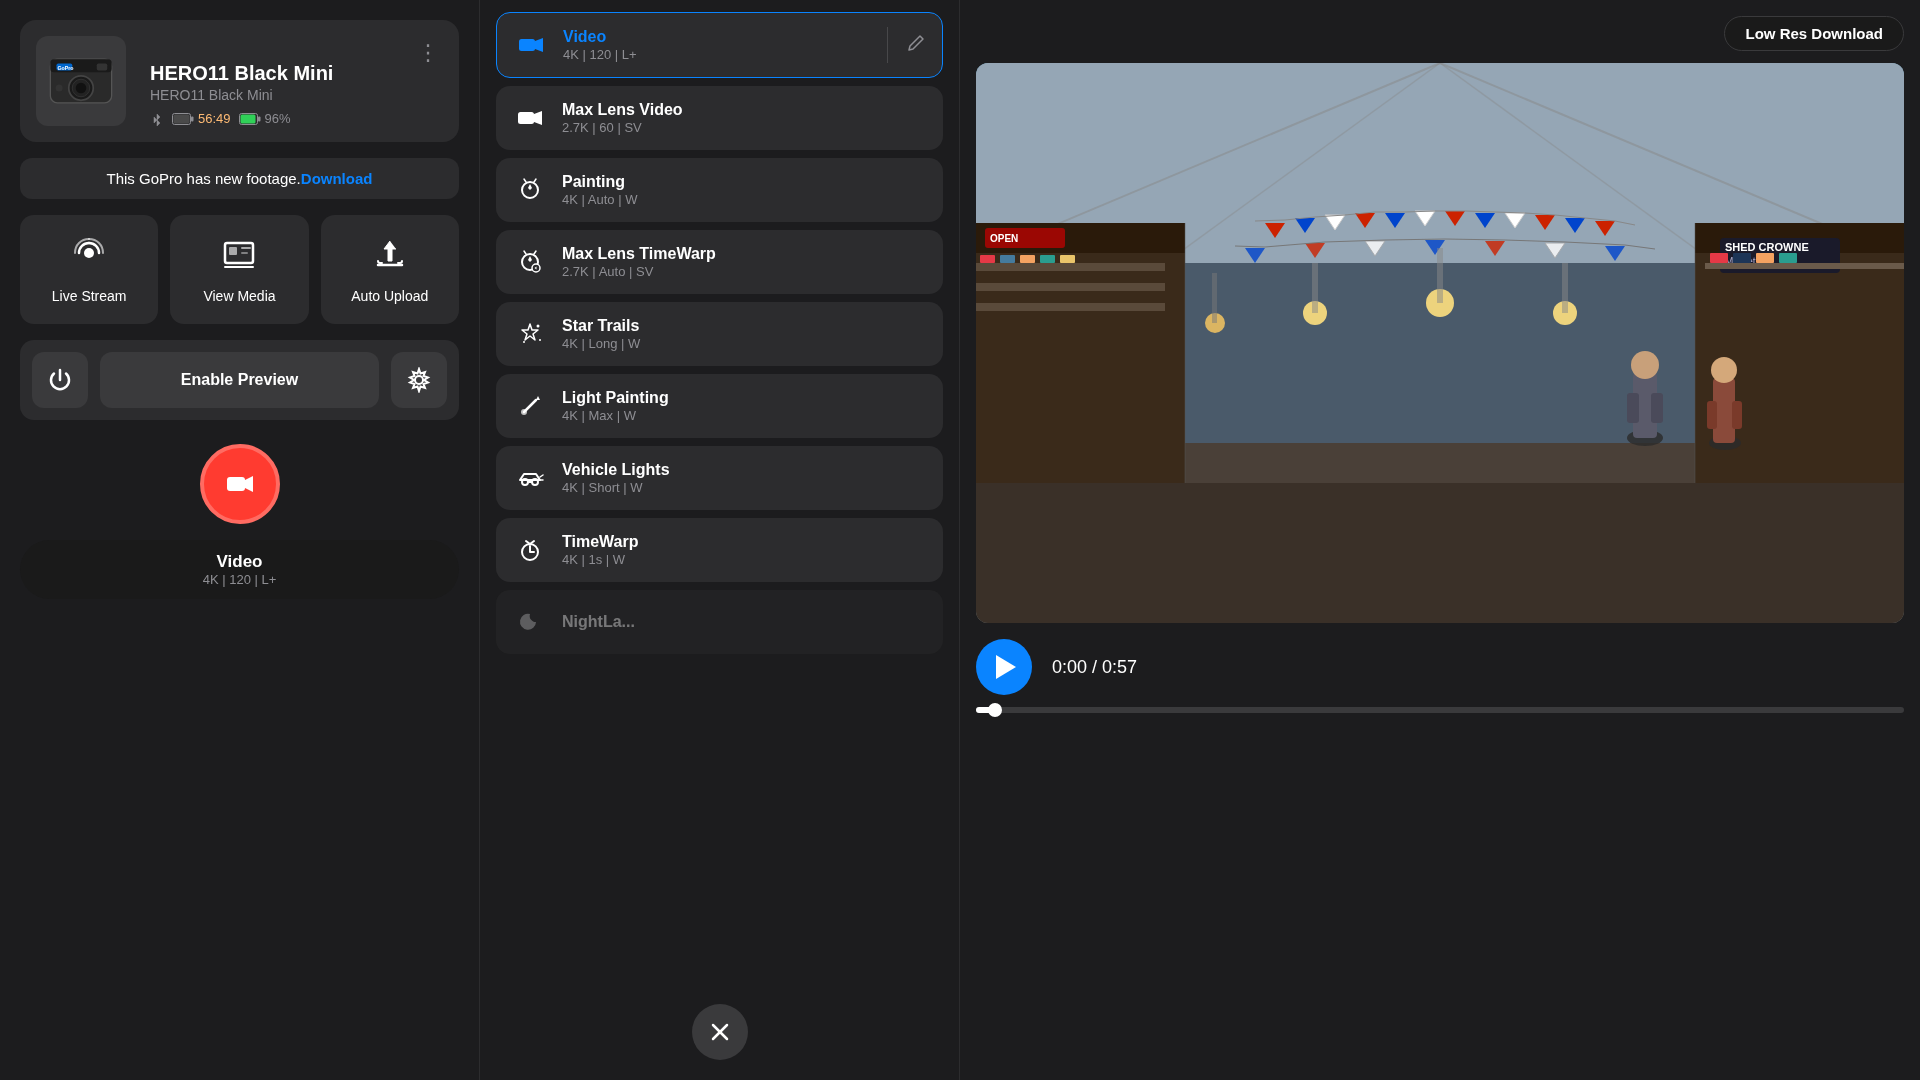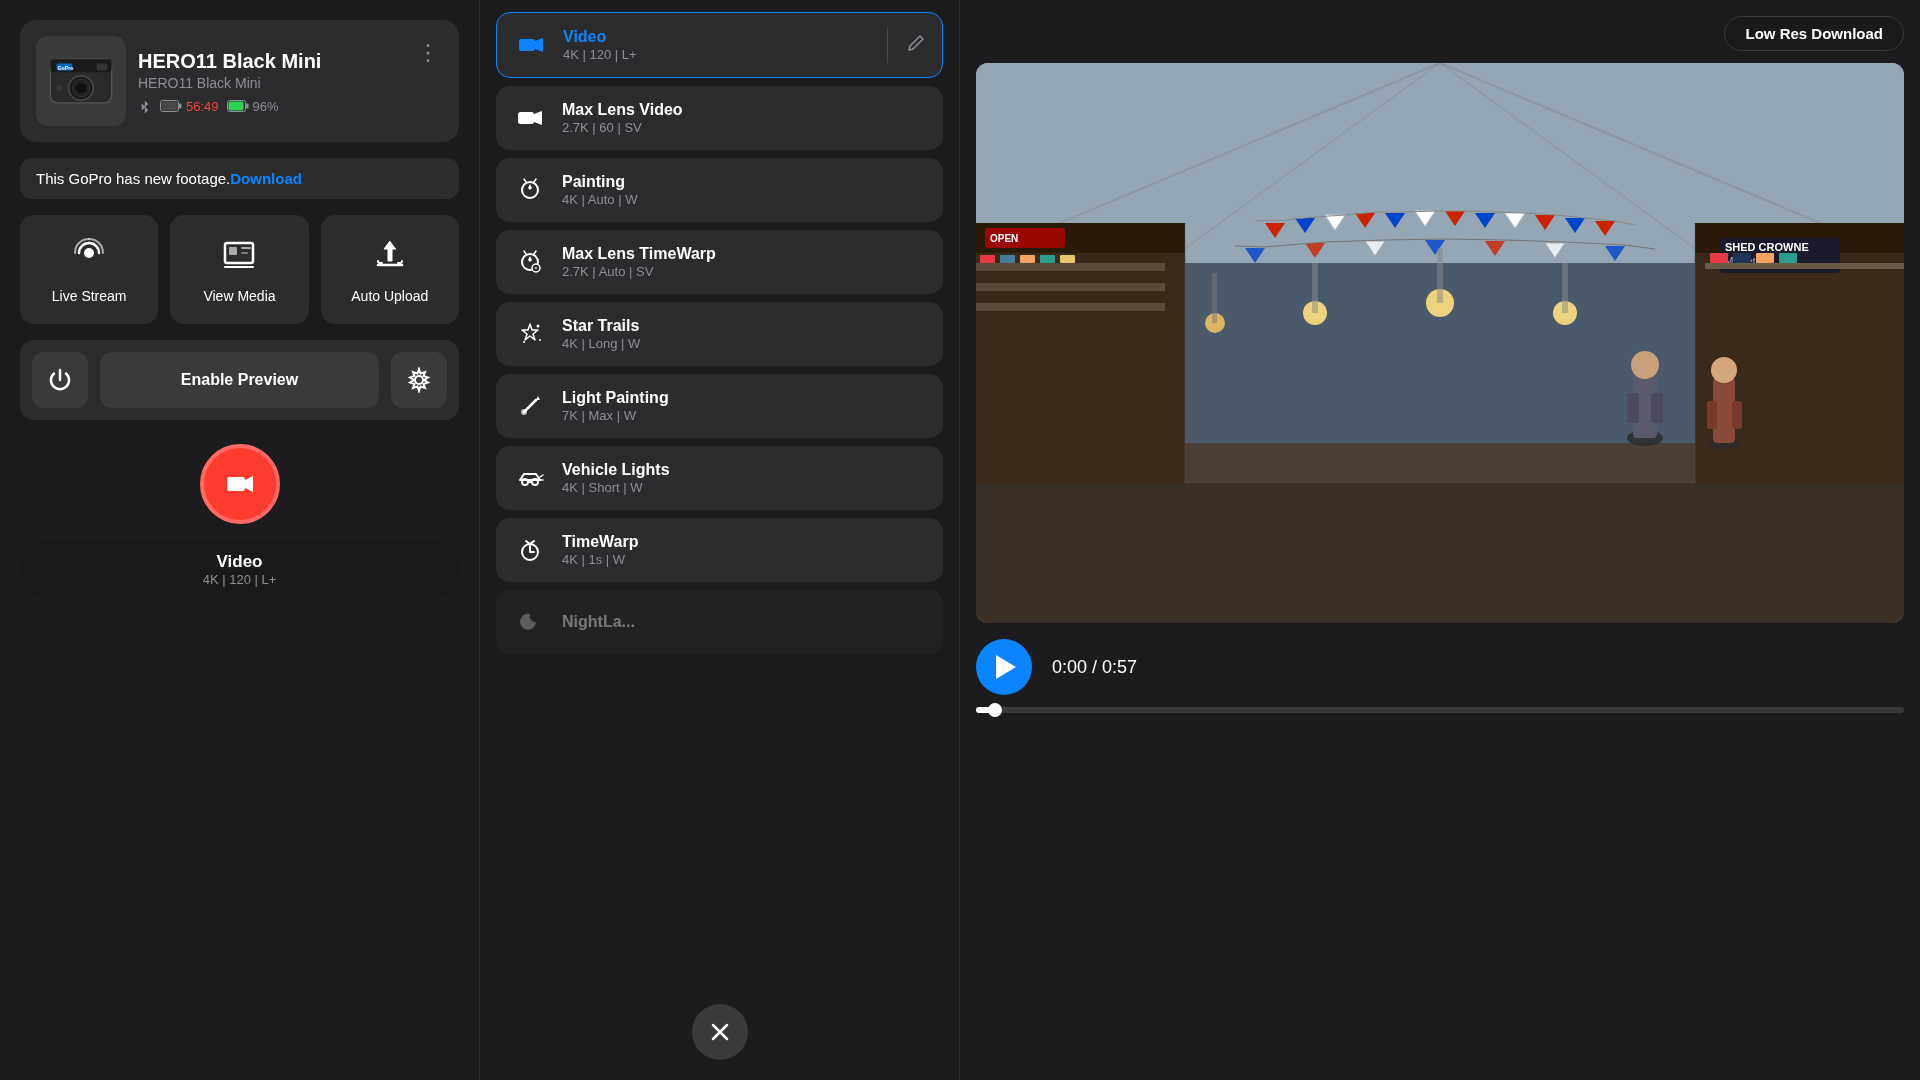--- a/index.html
+++ b/index.html
@@ -28,22 +28,22 @@
       background: #2c2c2e;
       border-radius: 16px;
       padding: 16px;
       display: flex;
       flex-direction: column;
       gap: 12px;
     }
 
     .device-header {
       display: flex;
-      align-items: center;
-      gap: 12px;
+      align-items: flex-end;
+      gap: 24px;
     }
 
     .camera-thumbnail {
       width: 90px;
       height: 90px;
       background: #3a3a3c;
       border-radius: 12px;
       display: flex;
       align-items: center;
       justify-content: center;
@@ -93,21 +93,21 @@
       color: #8e8e93;
       font-size: 22px;
       cursor: pointer;
       padding: 4px;
       align-self: flex-start;
     }
 
     .footage-notice {
       display: flex;
       align-items: center;
-      justify-content: flex-start;
+      justify-content: center;
       background: #2c2c2e;
       border-radius: 12px;
       padding: 12px 16px;
     }
 
     .footage-text {
       color: #ffffff;
       font-size: 15px;
     }
 
@@ -492,21 +492,21 @@
             <svg width="14" height="14" viewBox="0 0 14 14" fill="none">
               <path d="M7 2L10 5L7 8L10 11L7 14V8L4 11V5L7 8V2Z" fill="#8e8e93" stroke="#8e8e93" stroke-width="0.5"></path>
             </svg>
           </span>
           <span class="status-item">
             <svg width="22" height="12" viewBox="0 0 22 12" fill="none">
               <rect x="0.5" y="0.5" width="18" height="11" rx="2" stroke="#8e8e93"></rect>
               <rect x="19" y="3.5" width="2.5" height="5" rx="1" fill="#8e8e93"></rect>
               <rect x="1.5" y="1.5" width="16" height="9" rx="1.5" fill="#4a4a4a"></rect>
             </svg>
-            <span style="color:#ef4444;font-size:13px;">56:49</span>
+            <span style="color:#fdba74;font-size:13px;">56:49</span>
           </span>
           <span class="status-item">
             <svg width="22" height="12" viewBox="0 0 22 12" fill="none">
               <rect x="0.5" y="0.5" width="18" height="11" rx="2" stroke="#8e8e93"></rect>
               <rect x="19" y="3.5" width="2.5" height="5" rx="1" fill="#8e8e93"></rect>
               <rect x="1.5" y="1.5" width="15" height="9" rx="1.5" fill="#30d158"></rect>
             </svg>
             <span style="color:#8e8e93;font-size:13px;">96%</span>
           </span>
         </div>
@@ -672,21 +672,21 @@
     <div class="mode-item">
       <div class="mode-item-icon">
         <svg width="28" height="28" viewBox="0 0 28 28" fill="none">
           <line x1="8" y1="20" x2="20" y2="8" stroke="white" stroke-width="2.5" stroke-linecap="round"></line>
           <circle cx="8" cy="20" r="3" fill="white" opacity="0.7"></circle>
           <path d="M20 8 L22 4 L24 8 L20 8 Z" fill="white"></path>
         </svg>
       </div>
       <div class="mode-item-info">
         <div class="mode-item-name white">Light Painting</div>
-        <div class="mode-item-spec">7K | Max | W</div>
+        <div class="mode-item-spec">4K | Max | W</div>
       </div>
     </div>
 
     <div class="mode-item">
       <div class="mode-item-icon">
         <svg width="28" height="28" viewBox="0 0 28 28" fill="none">
           <path d="M4 16 L8 10 L20 10 L24 16 Z" stroke="white" stroke-width="2" fill="none" stroke-linejoin="round"></path>
           <circle cx="9" cy="18" r="3" stroke="white" stroke-width="2" fill="none"></circle>
           <circle cx="19" cy="18" r="3" stroke="white" stroke-width="2" fill="none"></circle>
           <line x1="12" y1="18" x2="16" y2="18" stroke="white" stroke-width="2" stroke-linecap="round"></line>

